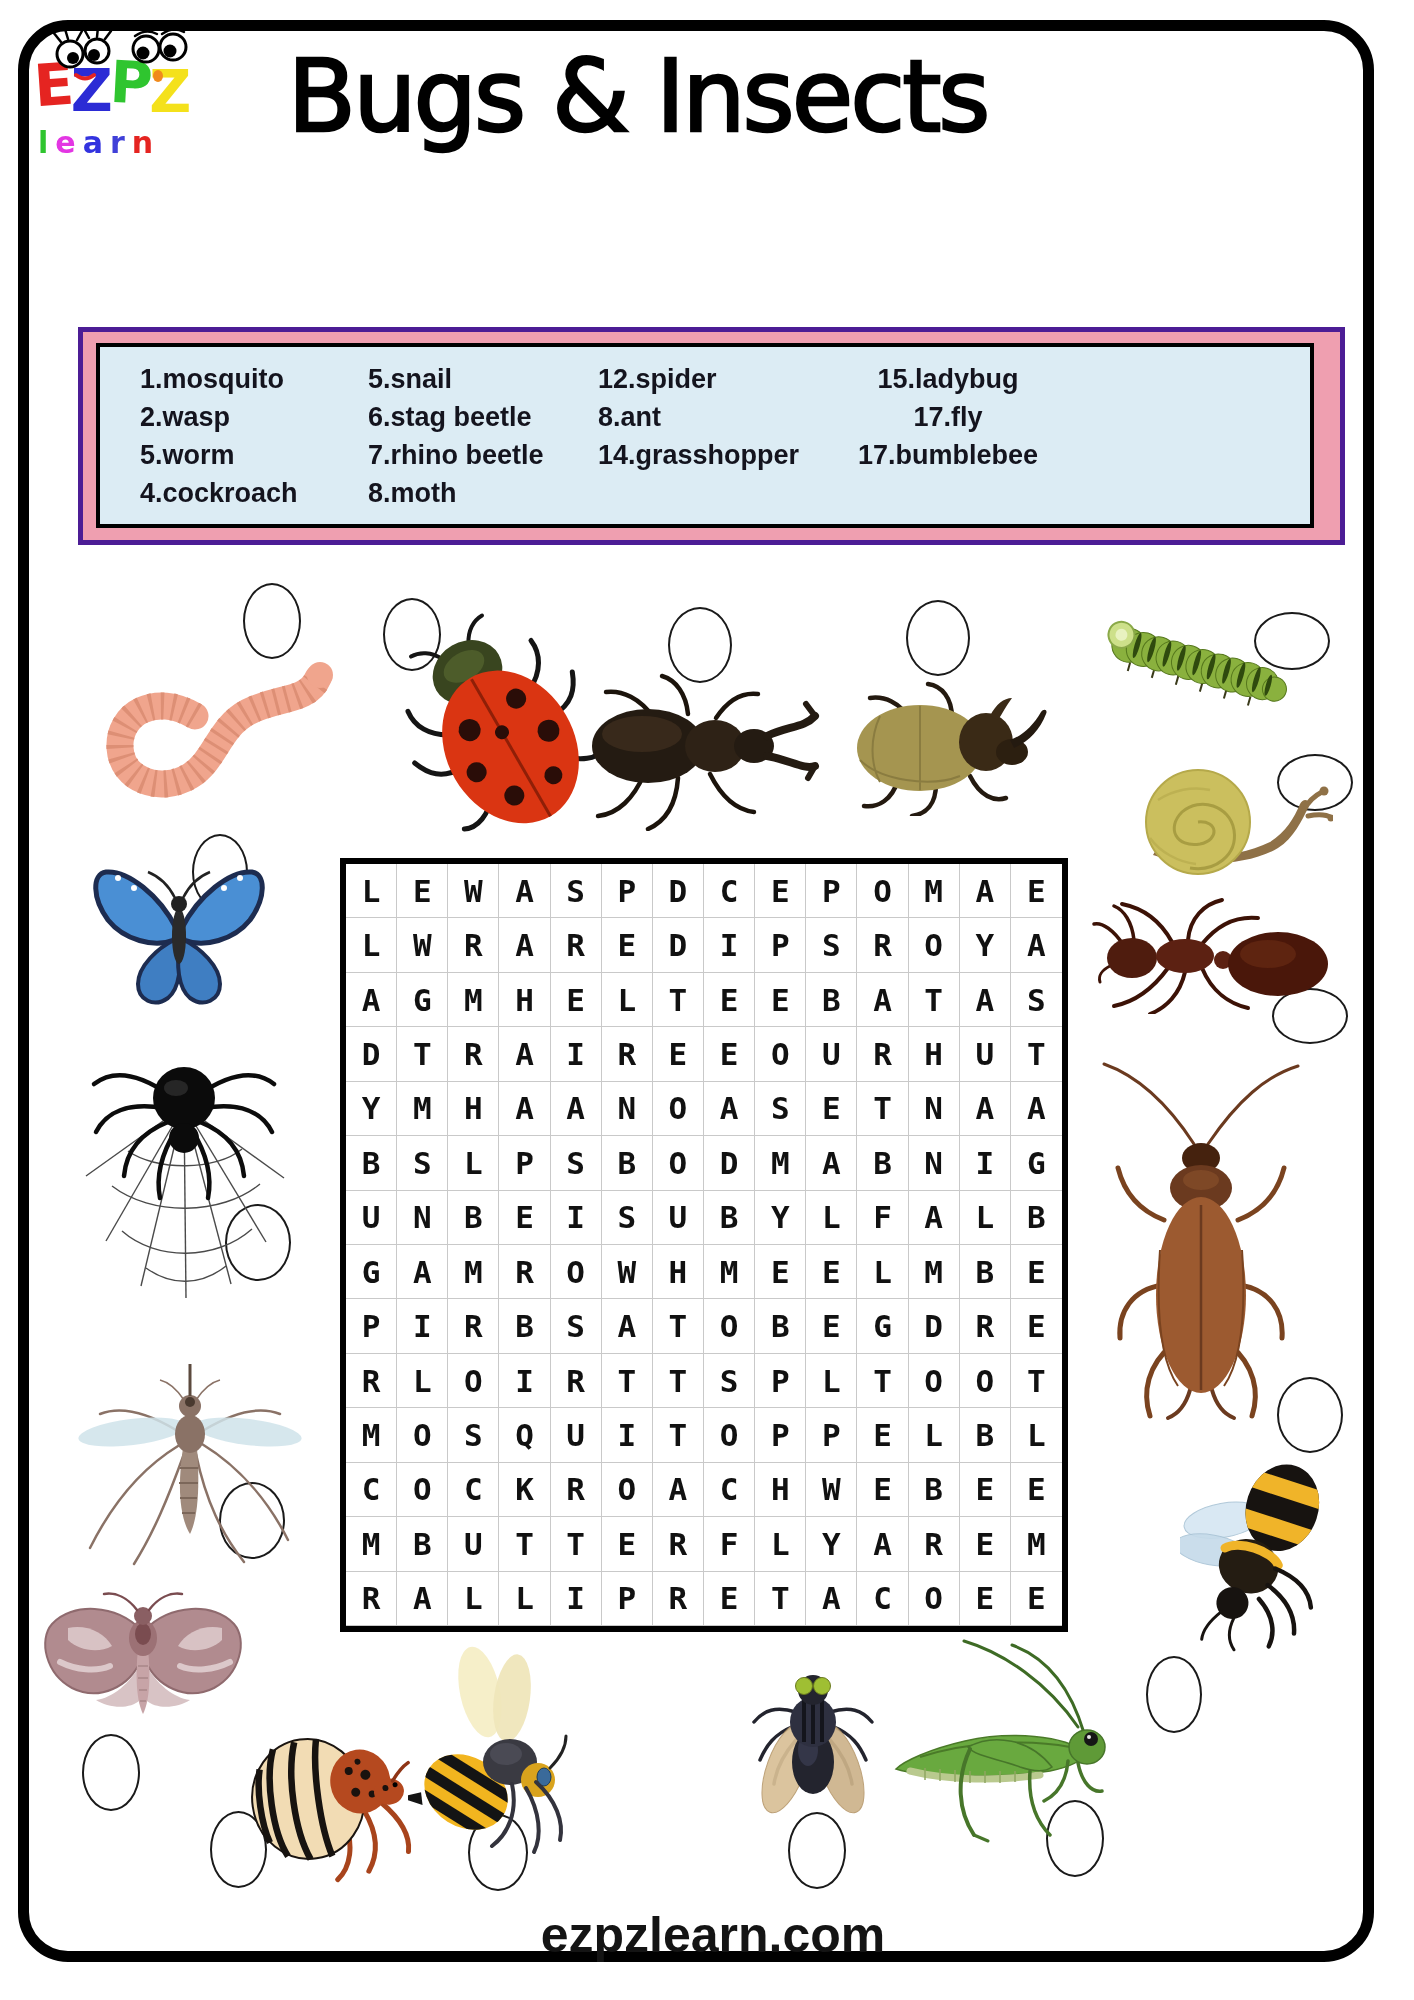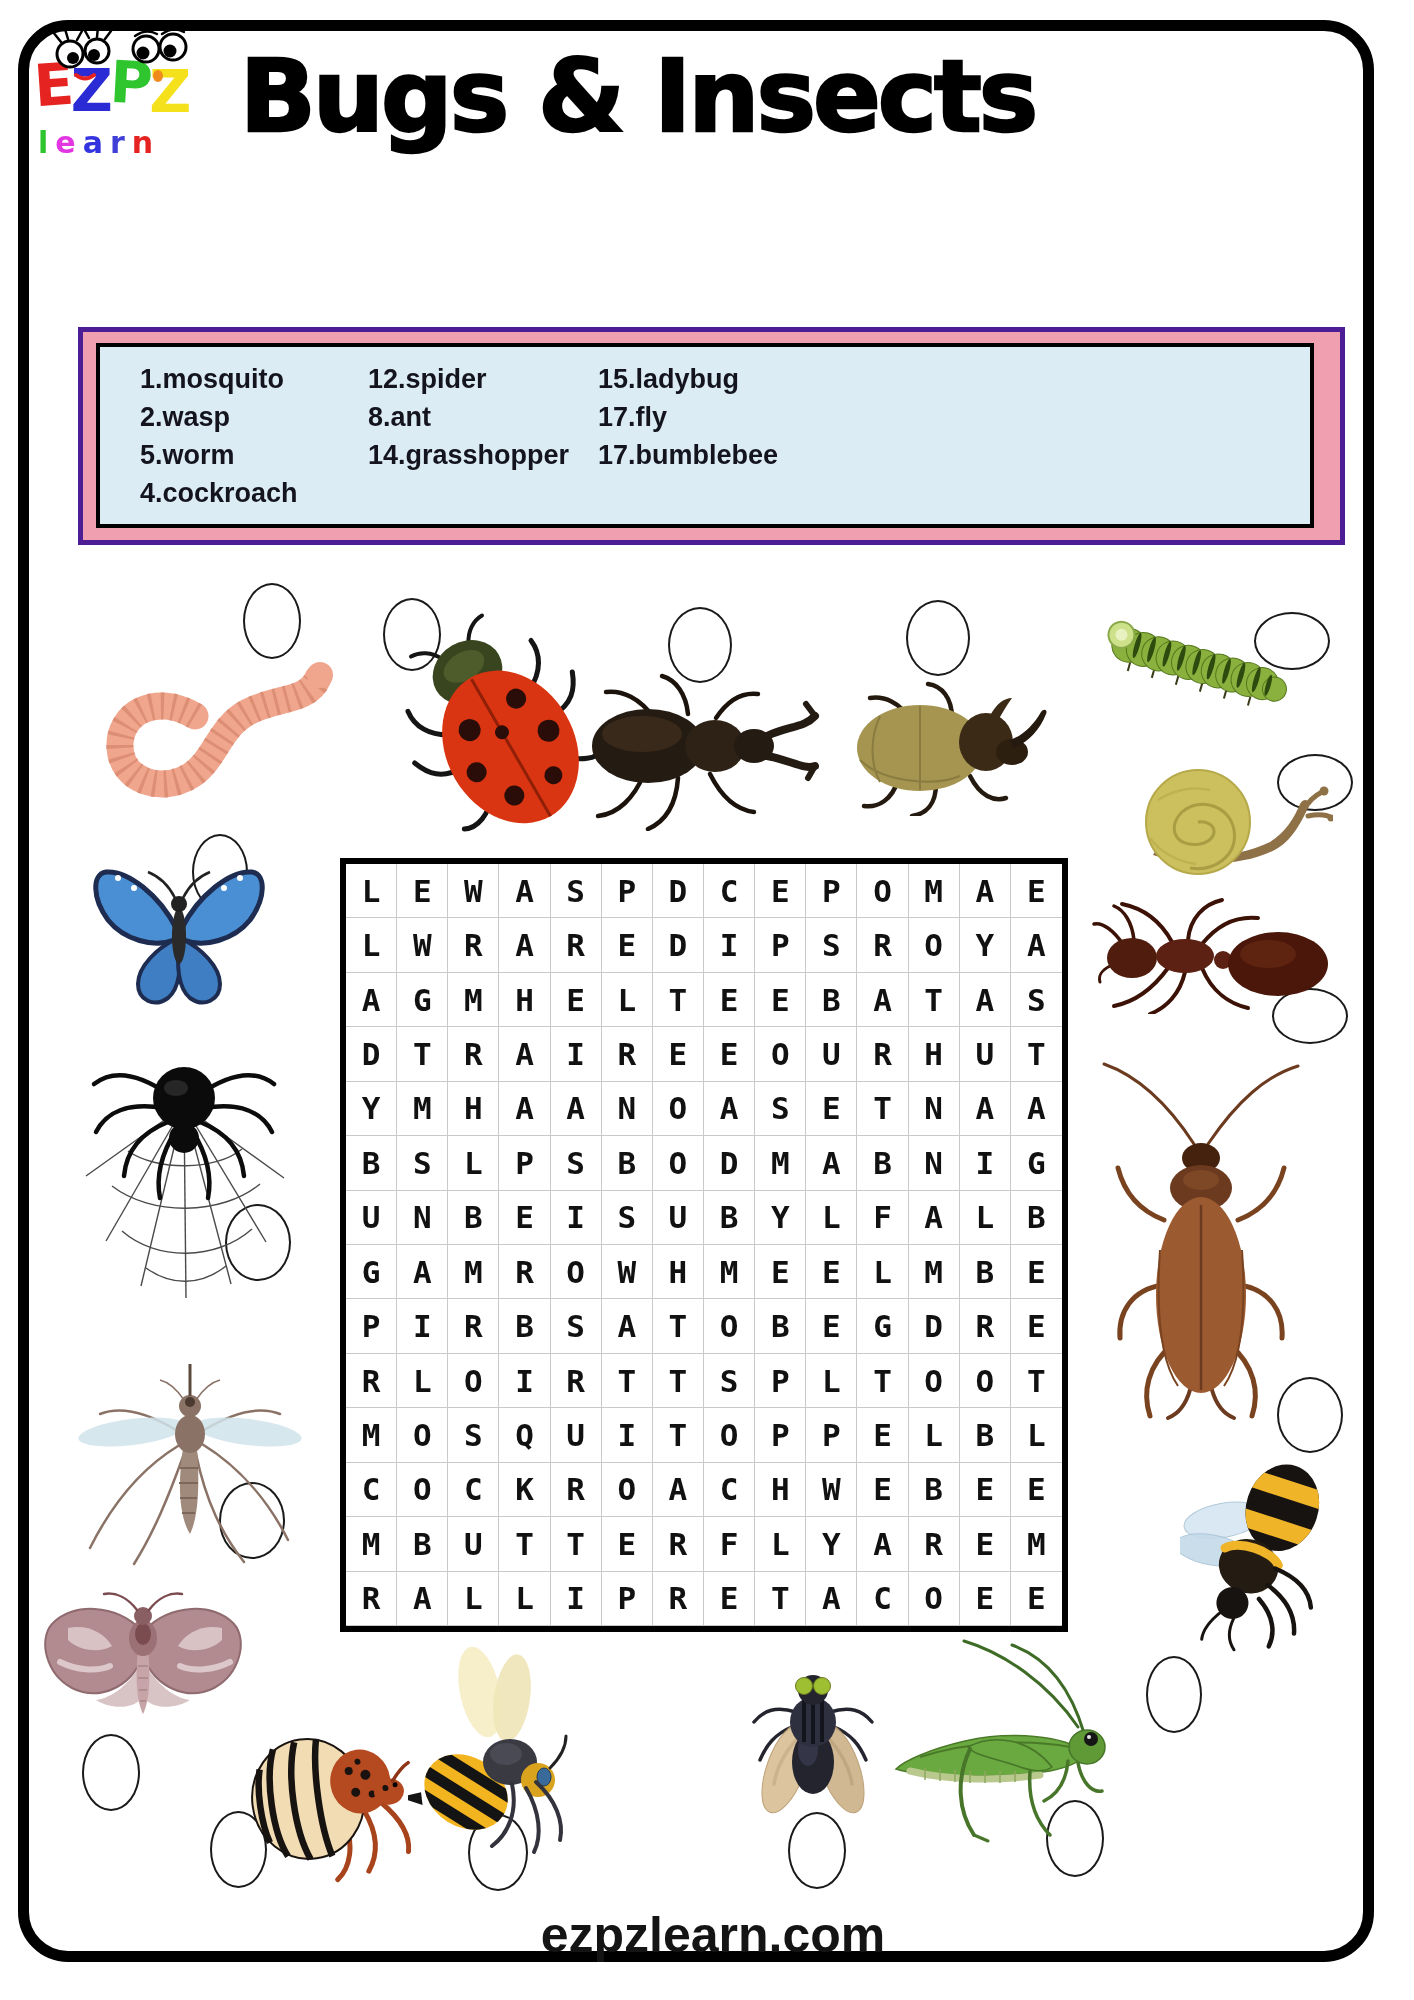--- a/index.html
+++ b/index.html
@@ -17,21 +17,21 @@
   .logo-top span:nth-child(2){transform:translateY(6px);}
   .logo-top span:nth-child(3){transform:translateY(-2px) rotate(3deg);}
   .logo-top span:nth-child(4){transform:translateY(7px);}
   .logo-bottom{position:absolute;left:8px;top:104px;display:flex;}
   .logo-bottom span{font-family:"DejaVu Sans",sans-serif;font-weight:bold;font-size:30px;
         letter-spacing:7px;line-height:1;}
   .logo-eyes{position:absolute;left:0;top:-6px;}
 
   
   .title{position:absolute;left:215px;top:38px;width:845px;margin:0;text-align:center;
-        font-family:"DejaVu Sans",sans-serif;font-weight:bold;font-size:100px;color:#000;
+        font-family:"DejaVu Sans",sans-serif;font-weight:normal;font-size:100px;color:#000;
         letter-spacing:-3px;-webkit-text-stroke:2.5px #000;}
 
   
   .wordbox{position:absolute;left:78px;top:327px;width:1267px;height:218px;background:#ef9fb0;
         border:5px solid #4c1d95;box-sizing:border-box;}
   .wordbox-inner{position:absolute;left:13px;top:11px;right:26px;bottom:12px;background:#dcecf4;
         border:4px solid #000;display:flex;padding:13px 0 0 40px;box-sizing:border-box;}
   .wcol{display:flex;flex-direction:column;}
   .wcol:nth-child(1){width:228px;} .wcol:nth-child(2){width:230px;}
   .wcol:nth-child(3){width:230px;} .wcol:nth-child(4){width:240px;align-items:center;}
@@ -102,20 +102,26 @@
 
   <div class="wordbox">
     <div class="wordbox-inner">
         <div class="wcol">
           <div class="word">1.mosquito</div>
           <div class="word">2.wasp</div>
           <div class="word">5.worm</div>
           <div class="word">4.cockroach</div>
         </div>
         <div class="wcol">
+          <div class="word">5.snail</div>
+          <div class="word">6.stag beetle</div>
+          <div class="word">7.rhino beetle</div>
+          <div class="word">8.moth</div>
+        </div>
+        <div class="wcol">
           <div class="word">12.spider</div>
           <div class="word">8.ant</div>
           <div class="word">14.grasshopper</div>
         </div>
         <div class="wcol">
           <div class="word">15.ladybug</div>
           <div class="word">17.fly</div>
           <div class="word">17.bumblebee</div>
         </div>
       </div>

